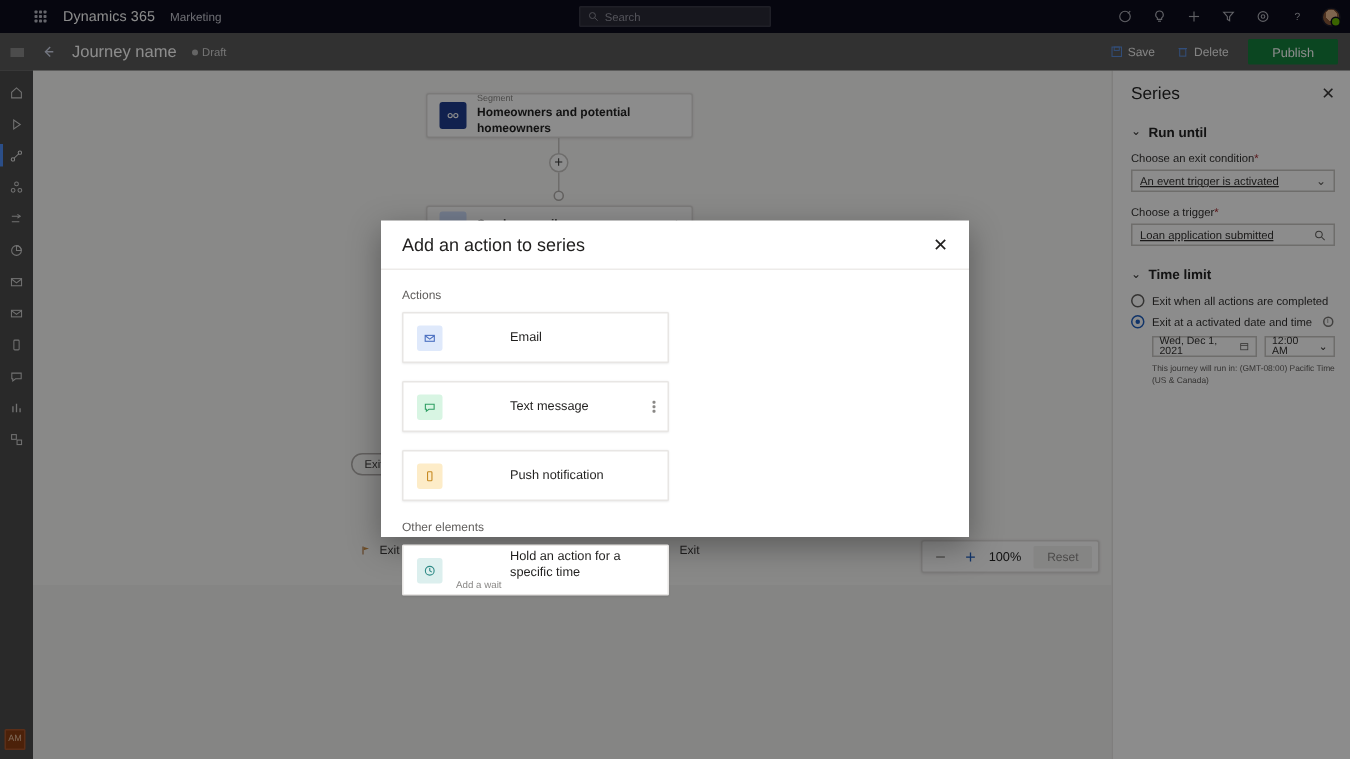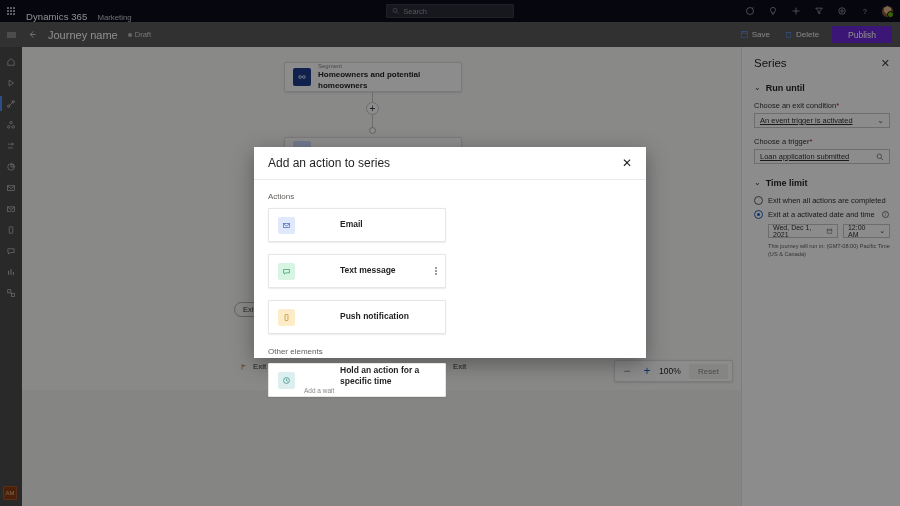--- a/index.html
+++ b/index.html
@@ -6,22 +6,22 @@
   html, body {
     width: 900px; height: 506px;
     font-family: "Liberation Sans", sans-serif;
     overflow: hidden; background: #f3f2f1;
   }
   #app { position: relative; width: 900px; height: 506px; }
 
   
   .suitebar {
     position: absolute; top: 0; left: 0; width: 900px; height: 22px;
-    background: #0b0c1c; display: flex; align-items: flex-end;
-    color: #ffffff; z-index: 40;
+    background: #0b0c1c; display: flex; align-items: center;
+    color: #ffffff; z-index: 40; padding-left: 16px;
   }
   .waffle { width: 22px; height: 22px; display: flex; align-items: center; justify-content: center; }
   .waffle-grid { display: grid; grid-template-columns: repeat(3, 2px); grid-gap: 1.4px; }
   .waffle-grid i { width: 2px; height: 2px; background: #b9b9c4; display: block; border-radius: 0.5px; }
   .brand { font-size: 9.5px; color: #ffffff; margin-left: 4px; letter-spacing: .1px; }
   .brand-sub { font-size: 7.8px; color: #c7c7d1; margin-left: 10px; }
   .search-wrap {
     position: absolute; left: 386px; top: 4px; width: 128px; height: 14px;
     background: #2b2b38; border: 1px solid #3a3a47; display: flex; align-items: center;
     padding: 0 5px; border-radius: 1px;
@@ -54,21 +54,21 @@
   .back-btn { width: 20px; height: 25px; display: flex; align-items: center; justify-content: center; color: #cfd6e8; }
   .journey-title { font-size: 11px; color: #ffffff; margin-left: 6px; font-weight: 400; }
   .draft-badge { display: flex; align-items: center; gap: 3px; margin-left: 10px; font-size: 7.5px; color: #d6d6d6; }
   .draft-dot { width: 4px; height: 4px; border-radius: 50%; background: #b9b9b9; display:block; }
   .cmd-right { position: absolute; right: 8px; top: 0; height: 25px; display: flex; align-items: center; gap: 0; }
   .cmd-item {
     display: flex; align-items: center; gap: 3px; font-size: 8px;
     color: #f0f0f0; padding: 0 7px; height: 25px;
   }
   .publish-btn {
-    background: #6d28d9; color: #fff; font-size: 8.5px;
+    background: #15803d; color: #fff; font-size: 8.5px;
     padding: 0 16px; height: 17px; display: flex; align-items: center;
     margin-left: 6px; border-radius: 1px;
   }
 
   
   .railtop {
     position: absolute; left: 0; top: 22px; width: 22px; height: 25px;
     background: #4e4e4e; z-index: 30;
   }
   .rail {
@@ -212,21 +212,21 @@
   }
   .card-ico {
     width: 17px; height: 17px; border-radius: 2px; flex: none; margin-right: 9px;
     display: flex; align-items: center; justify-content: center;
   }
   .ico-email { background: #dfe9fb; }
   .ico-sms { background: #d8f5e3; }
   .ico-push { background: #fdecc8; }
   .ico-wait { background: #dcefee; }
   .card-text { display: flex; flex-direction: column; justify-content: center; }
-  .card-title { font-size: 8.5px; color: #201f1e; font-weight: bold; line-height: 1.3; padding-left: 36px; }
+  .card-title { font-size: 8.5px; color: #201f1e; font-weight: normal; line-height: 1.3; padding-left: 36px; }
   .card-sub { font-size: 6.5px; color: #8a8886; line-height: 1.3; }
   .card-kebab {
     position: absolute; right: 8px; top: 50%; transform: translateY(-50%);
     display: flex; flex-direction: column; gap: 1.5px;
   }
   .card-kebab i { width: 1.6px; height: 1.6px; background: #8a8886; display: block; border-radius: 50%; }
   .grp2 { margin-top: 13px; }
 </style>
 </head>
 <body>

